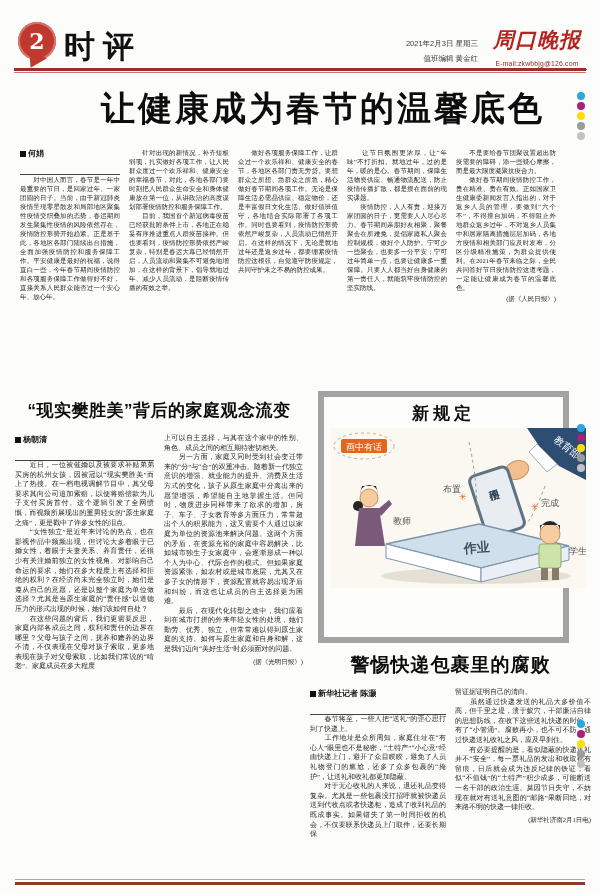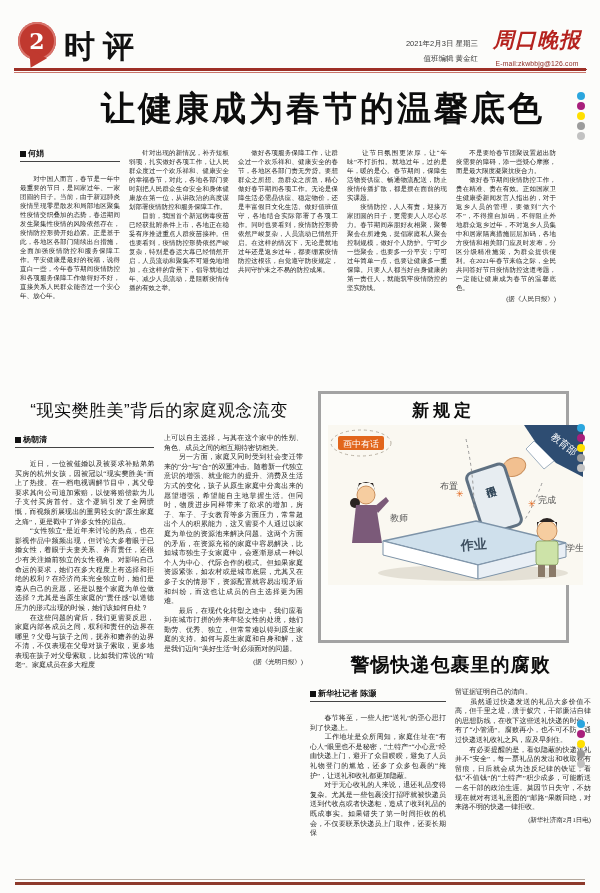--- a/index.html
+++ b/index.html
@@ -48,42 +48,42 @@
   .main-headline {
     position:absolute; left:0; top:86px; width:100%; text-align:center;
     font-size:34px; font-weight:bold; letter-spacing:3px; color:#0d0d0d;
     font-family:"Liberation Sans","DejaVu Sans",sans-serif;
     margin-left:23px;
   }
   .main-cols { position:absolute; left:20px; top:148px; width:536px; height:244px; display:flex; gap:9px; }
   .main-cols .col { flex:1 1 0; overflow:hidden; }
   .author-box {
     font-size:8px; font-weight:bold; color:#111; border-bottom:1px solid #444;
-    padding-bottom:2px; margin-bottom:12px; font-family:"Liberation Sans",sans-serif;
+    padding-bottom:15px; margin-bottom:0; font-family:"Liberation Sans",sans-serif;
     display:flex; align-items:center; gap:2px;
   }
   .author-sq { display:inline-block; width:6px; height:6px; background:#111; }
   .body-text {
     font-size:6.5px; line-height:9px; text-align:justify; color:#262626;
     white-space:pre-wrap; word-break:break-all;
   }
   .attr-line { font-size:6.5px; line-height:9px; text-align:right; color:#262626; margin-top:2px; }
   
   .family { position:absolute; left:15px; top:399px; width:288px; }
   .family-headline {
-    text-align:center; font-size:17px; font-weight:normal; color:#0d0d0d;
+    text-align:center; font-size:17px; font-weight:bold; color:#0d0d0d;
     font-family:"Liberation Sans","DejaVu Sans",sans-serif; letter-spacing:0.5px;
   }
   .family-cols { display:flex; gap:10px; margin-top:12px; height:452px; }
   .family-cols .col { flex:1 1 0; overflow:hidden; }
   .family .body-text, .express .body-text { font-size:7px; line-height:9.6px; }
   
   .cartoon {
     position:absolute; left:318px; top:391px; width:251px; height:252px;
-    border:3px solid #a3a3a3; background:#fdfdfb; padding:5px 7px;
+    border:6px solid #a3a3a3; background:#fdfdfb; padding:5px 7px;
   }
   .cartoon-title {
     text-align:center; font-size:17px; font-weight:bold; letter-spacing:4px;
     color:#0d0d0d; font-family:"Liberation Sans","DejaVu Sans",sans-serif;
   }
   .cartoon-art { display:block; margin-top:3px; width:255px; height:160px; background:#faf8f1; }
   .cartoon-caption { margin-top:5px; font-size:7px; line-height:9.6px; text-align:justify; color:#262626; }
   .cartoon-caption .indent { display:inline-block; width:14px; }
   .cartoon-credit { white-space:nowrap; padding-left:6px; }
   

